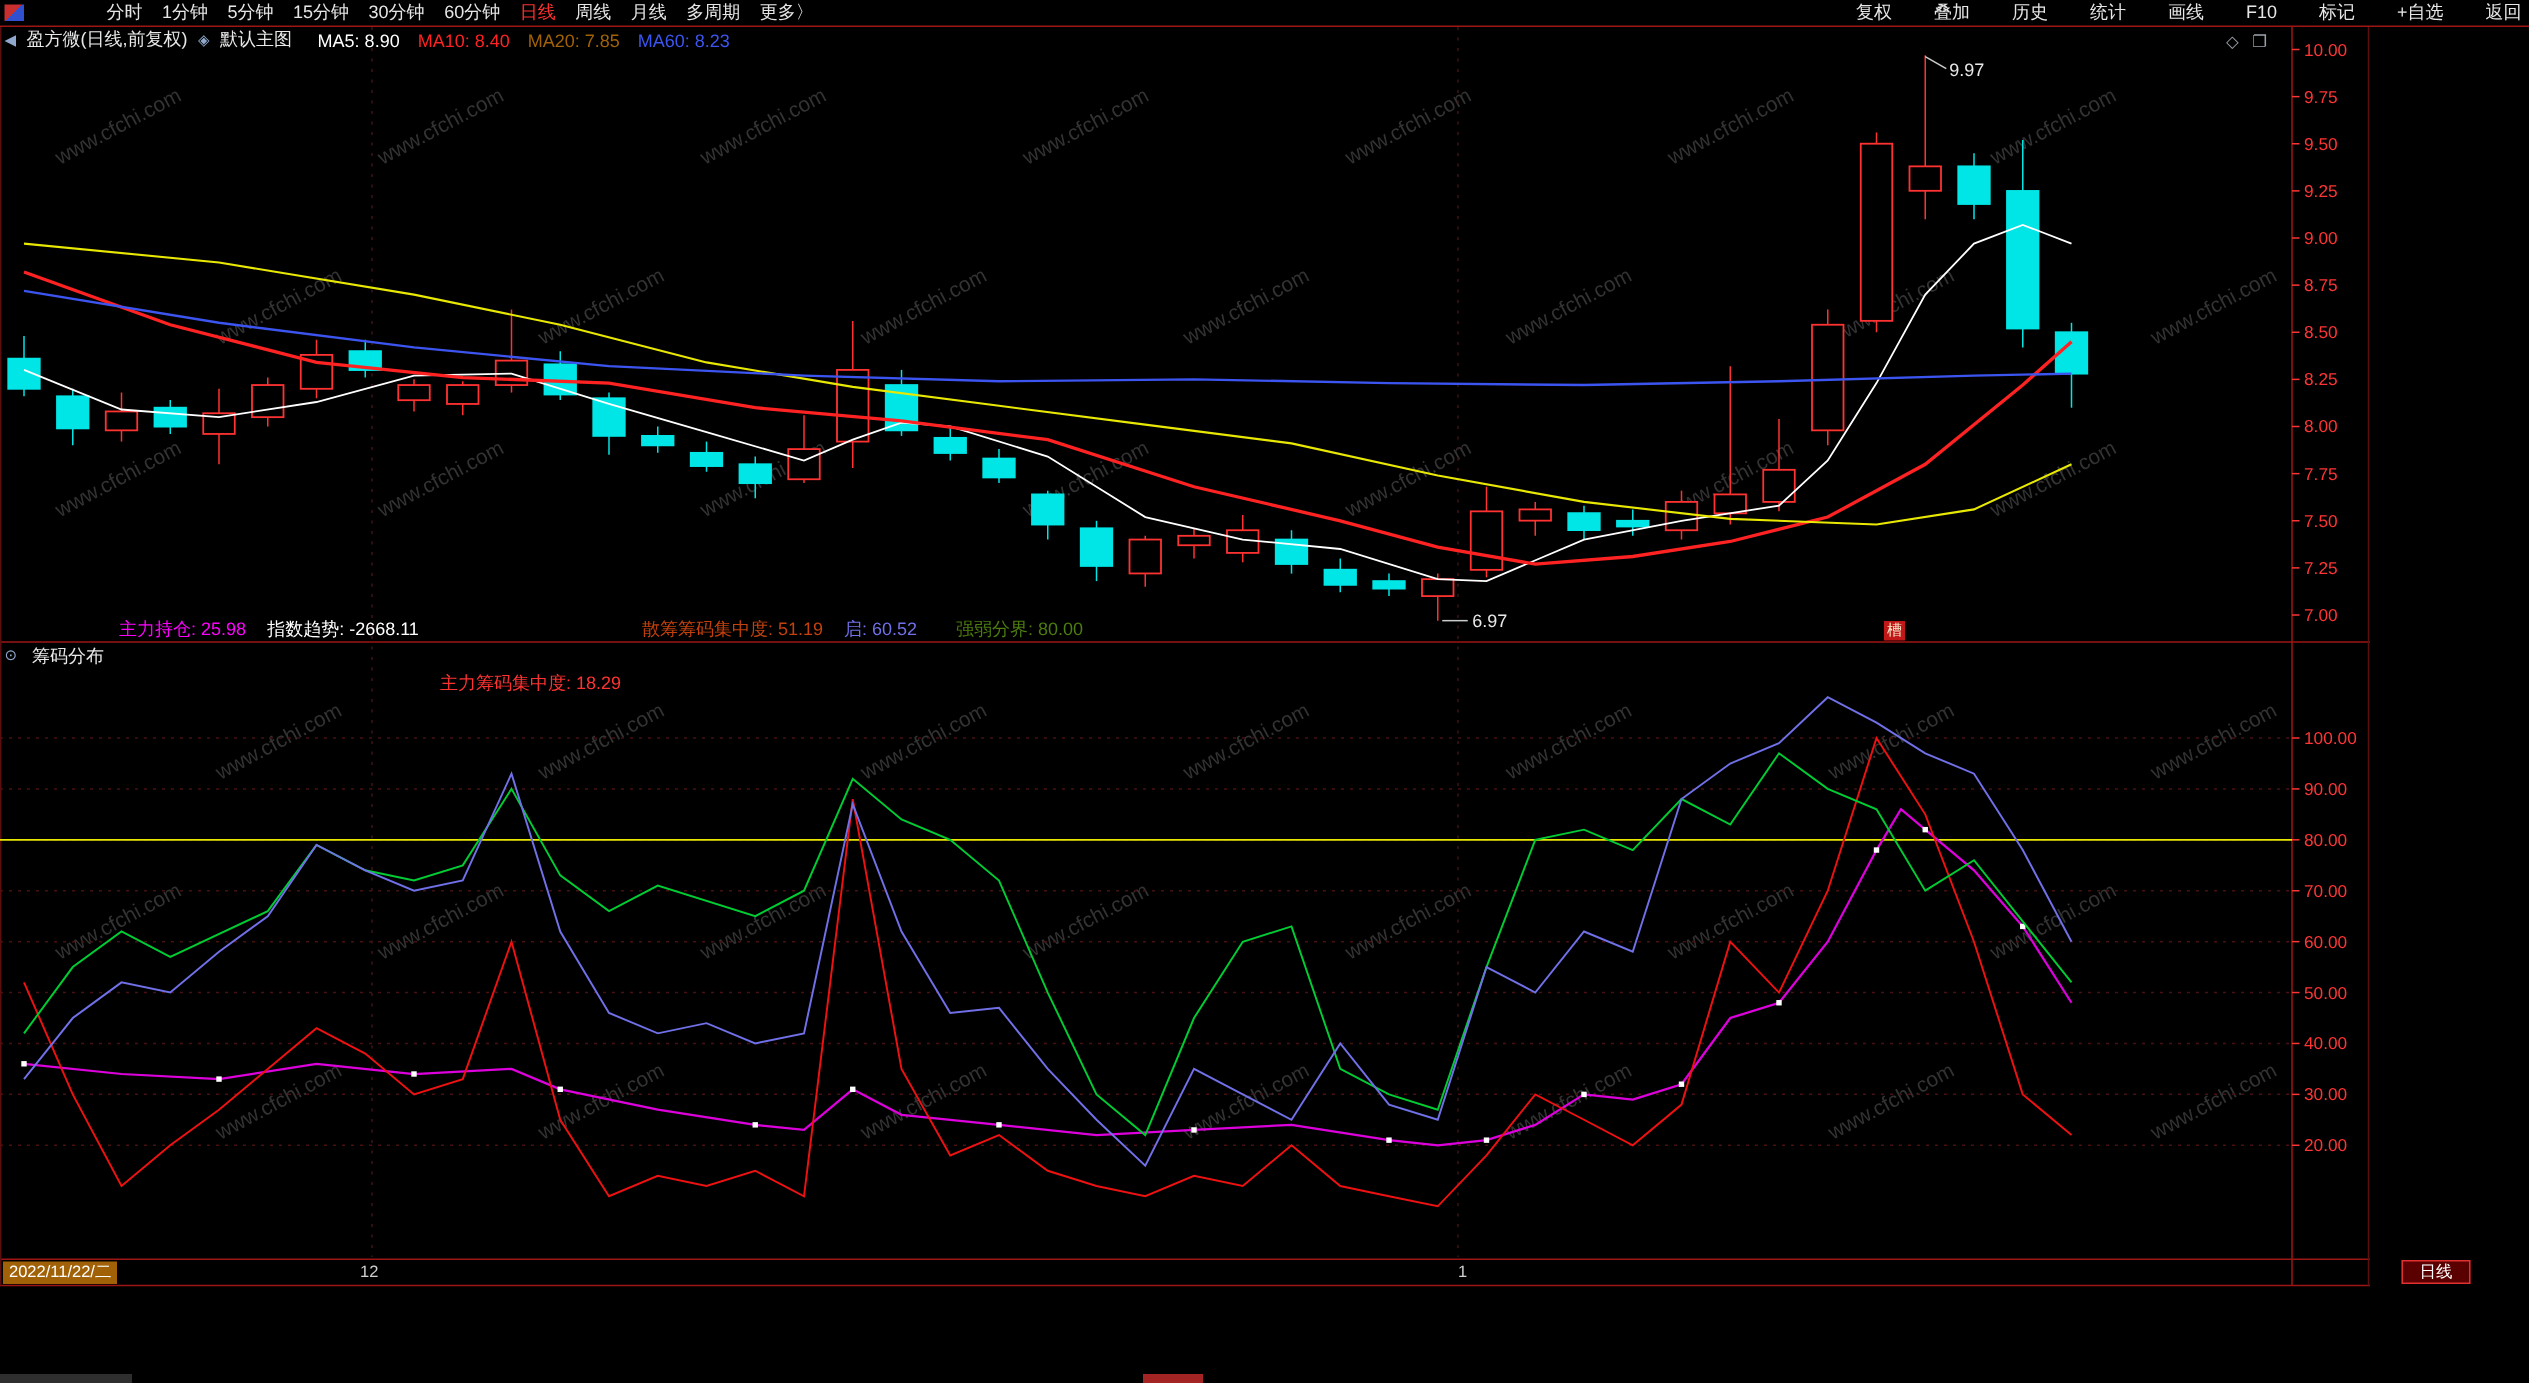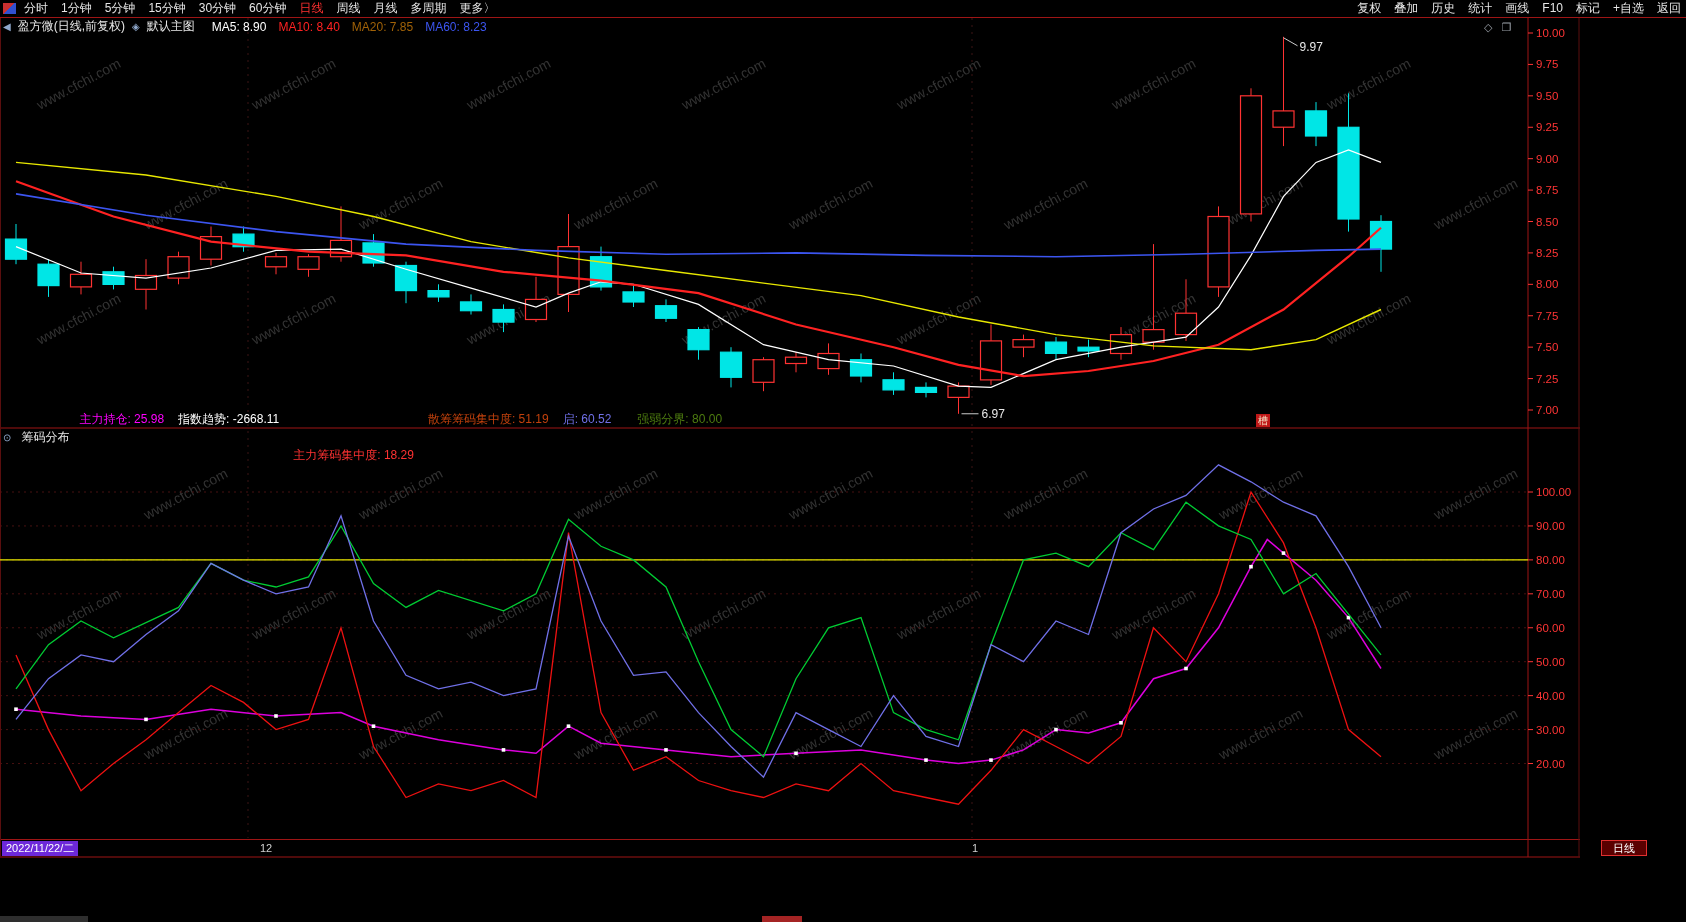--- a/index.html
+++ b/index.html
@@ -3,40 +3,40 @@
 <meta charset="utf-8">
 <style>
   html,body{margin:0;padding:0;background:#000;}
   .screen{position:relative;width:1686px;height:922px;background:#000;overflow:hidden;
           font-family:"Liberation Sans",sans-serif;}
   #chart-svg{position:absolute;left:0;top:0;}
   
   .top-toolbar{position:absolute;left:0;top:0;width:1686px;height:17px;display:flex;align-items:center;z-index:5;}
   .app-logo{width:13px;height:11px;margin:0 8px 0 3px;display:inline-block;
             background:linear-gradient(135deg,#c83030 0 50%,#3050d0 50% 100%);}
-  .periods{display:flex;gap:13px;font-size:12px;}
-  .actions{position:absolute;right:5px;top:0;height:17px;display:flex;gap:13px;align-items:center;font-size:12px;}
+  .periods{display:flex;gap:13px;font-size:12px;margin-left:47px;}
+  .actions{position:absolute;right:5px;top:0;height:17px;display:flex;gap:28px;align-items:center;font-size:12px;}
   .tb-item{color:#e6e6e6;line-height:17px;white-space:nowrap;cursor:default;}
   .tb-item.active{color:#ff3030;}
   
   .title-row{position:absolute;left:3px;top:20px;height:13px;display:flex;gap:7px;align-items:center;
              font-size:12px;color:#e8e8e8;z-index:5;white-space:nowrap;}
   .icn{color:#8fa8cc;font-size:10px;}
   #ma-labels{display:flex;gap:12px;margin-left:10px;}
   .corner-icons{position:absolute;left:1484px;top:21px;display:flex;gap:9px;color:#9aa0a8;font-size:11px;z-index:5;}
   
   .ind-row{position:absolute;left:3px;top:430px;height:14px;display:flex;gap:10px;align-items:center;
            font-size:12px;color:#e8e8e8;z-index:5;white-space:nowrap;}
   #ind-stats{display:flex;gap:14px;}
   
   .event-badge{position:absolute;left:1256px;top:414px;width:14px;height:13px;background:#c01818;
                color:#f5e6c8;font-size:10px;line-height:13px;text-align:center;z-index:5;}
   
   .bottom-bar{position:absolute;left:0;top:841px;width:1686px;height:15px;font-size:11px;color:#d8d8d8;z-index:5;}
-  .date-box{position:absolute;left:2px;top:0;background:#6d28d9;padding:0 4px;line-height:15px;color:#fff;}
+  .date-box{position:absolute;left:2px;top:0;background:#a16207;padding:0 4px;line-height:15px;color:#fff;}
   .month-marker{position:absolute;top:0;line-height:15px;color:#d0d0d0;}
   .period-box{position:absolute;left:1601px;top:-1px;border:1px solid #e03030;background:#5a0000;
               padding:0 11px;line-height:14px;color:#fff;}
   
   .partial-strip{position:absolute;left:0;top:916px;width:1686px;height:6px;z-index:5;}
   .frag{position:absolute;top:0;height:6px;}
   .frag-a{left:0;width:88px;background:#2e2e2e;}
   .frag-b{left:762px;width:40px;background:#a42424;}
 </style>
 </head>
@@ -342,21 +342,21 @@
         <span class="ind-stat" style="color: #c2410c;">散筹筹码集中度: 51.19</span>
         <span class="ind-stat" style="color: rgb(112, 112, 232);">启: 60.52</span>
         <span class="ind-stat" style="color: #4d7c0f; margin-left: 12px;">强弱分界: 80.00</span>
       </span>
   </div>
 
   <div class="event-badge">槽</div>
 
   <div class="bottom-bar">
     <span class="date-box">2022/11/22/二</span>
-    <span id="month-markers"><span class="month-marker" style="left: 260px;">12</span><span class="month-marker" style="left: 972px;">1</span></span>
+    <span id="month-markers"><span class="month-marker" style="left: 240px;">12</span><span class="month-marker" style="left: 972px;">1</span></span>
     <span class="period-box">日线</span>
   </div>
 
   <div class="partial-strip">
     <span class="frag frag-a"></span>
     <span class="frag frag-b"></span>
   </div>
 
 </div>
 

